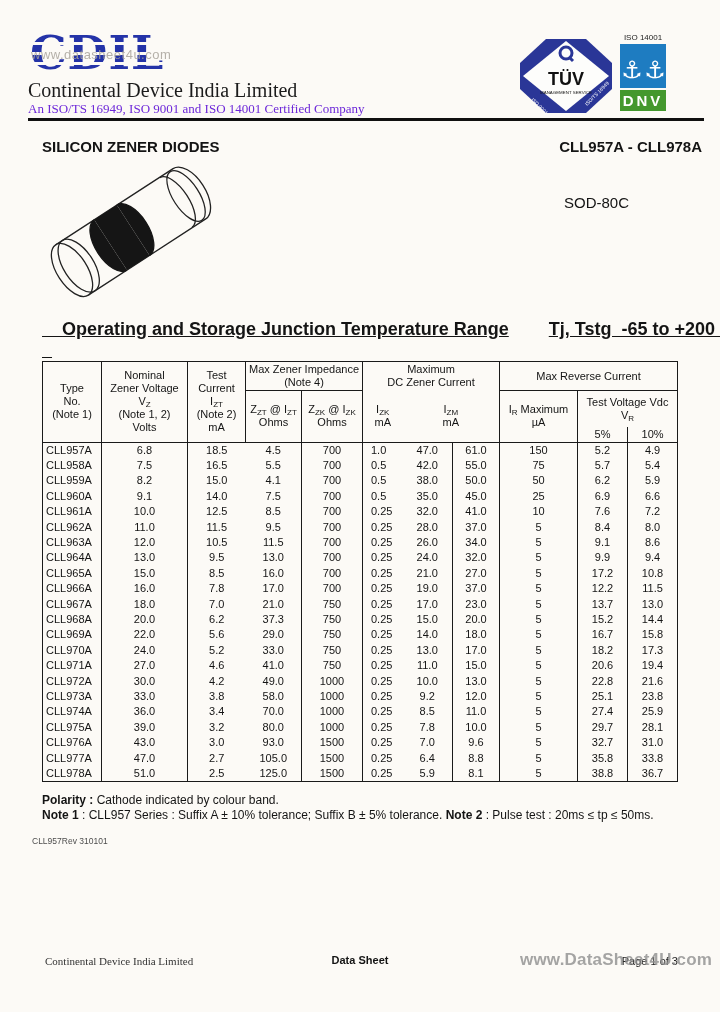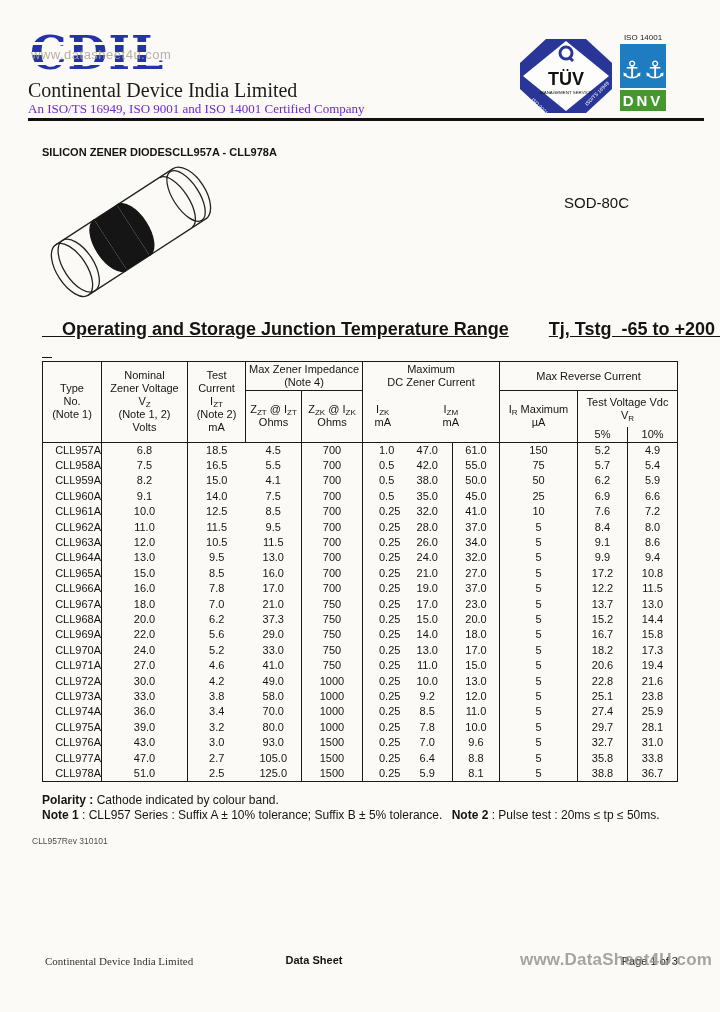--- a/index.html
+++ b/index.html
@@ -27,22 +27,22 @@
   .header-rule { position:absolute; left:28px; top:118px; width:676px; height:3px; background:#101010; }
   .wm-top {
     position:absolute; left:31px; top:47px; font-size:13px; color:#a9a49c;
     letter-spacing:0.5px; opacity:0.85;
   }
   .badge-tuv { position:absolute; left:518px; top:36px; }
   .badge-dnv { position:absolute; left:612px; top:28px; }
   
   .title-row {
     position:absolute; left:42px; top:138px; width:660px;
-    display:flex; 
-    font-size:11px; font-weight:bold;margin-top:8px;
+    display:flex; justify-content:space-between;
+    font-size:15px; font-weight:bold;
   }
   .sod { position:absolute; left:564px; top:194px; font-size:15px;text-align:right; }
   .diode-fig { position:absolute; left:42px; top:150px; }
   
   .op-line { position:absolute; left:42px; top:298px; font-size:18px; font-weight:bold; white-space:pre;text-decoration:underline; }
   .op-line .gap { display:inline-block; width:40px; }
   .tbl-title { position:absolute; left:0; top:340px; width:720px; text-align:center; font-size:13.5px; font-weight:bold; }
   
   .ztable-wrap { position:absolute; left:42px; top:361px; }
   table.ztable { border-collapse:collapse; table-layout:fixed; width:636px; border:1.5px solid #1a1a1a; }
@@ -53,39 +53,39 @@
   }
   th.va-top { vertical-align:top; padding-top:3px; }
   .bl { border-left:1px solid #1a1a1a; }
   .bb { border-bottom:1px solid #1a1a1a; }
   th.small { font-size:10.5px; }
   sub { font-size:8px; vertical-align:-2px; line-height:0; }
   table.ztable tbody td {
     font-size:11px; height:15.4px; line-height:15.4px; padding:0; text-align:center;
     white-space:nowrap;
   }
-  table.ztable tbody td:first-child { text-align:right; padding-left:3px; }
-  table.ztable tbody td:nth-child(6) { text-align:left; padding-left:16px; }
+  table.ztable tbody td:first-child { text-align:left; padding-left:3px; }
+  table.ztable tbody td:nth-child(6) { text-align:left; padding-left:8px; }
   table.ztable tbody td:nth-child(2),
   table.ztable tbody td:nth-child(3),
   table.ztable tbody td:nth-child(5),
   table.ztable tbody td:nth-child(6),
   table.ztable tbody td:nth-child(8),
   table.ztable tbody td:nth-child(9),
   table.ztable tbody td:nth-child(10),
   table.ztable tbody td:nth-child(11) { border-left:1px solid #1a1a1a; }
   table.ztable tbody tr:first-child td { border-top:1.4px solid #1a1a1a; }
   
   .polarity-line { position:absolute; left:42px; top:793px; font-size:12px; }
   .note-line { position:absolute; left:42px; top:808px; font-size:12px; }
   .b { font-weight:bold; }
   .rev { position:absolute; left:32px; top:836px; font-size:8.5px; color:#4d4d4d; }
   .footer { position:absolute; left:0; top:952px; width:720px; height:24px; font-size:11px; }
   .footer-left { position:absolute; left:45px; top:3px; font-family:"Liberation Serif", serif; color:#333; }
-  .footer-center { position:absolute; left:0; width:628px; text-align:center; top:2px; font-weight:bold; }
+  .footer-center { position:absolute; left:0; width:720px; text-align:center; top:2px; font-weight:bold; }
   .footer-right { position:absolute; right:42px; top:3px; color:#222;padding-left:17px; }
   .wm-bottom {
     position:absolute; left:520px; top:-2px; font-size:17px; font-weight:bold;
     color:#8f8f8f; opacity:0.8; letter-spacing:0.2px;
   }
 </style>
 </head>
 <body>
 
 <div class="page">
@@ -476,21 +476,21 @@
           </tr>
         </tbody>
     </table>
   </div>
 
   <div class="polarity-line">
     <span class="b">Polarity :</span><span> Cathode indicated by colour band.</span>
   </div>
   <div class="note-line">
     <span class="b">Note 1</span><span>  : CLL957 Series : Suffix A ± 10% tolerance; Suffix B ± 5% tolerance.</span>
-    <span class="b" style="margin-left:6px">Note 2</span><span> : Pulse test : 20ms ≤ tp ≤ 50ms.</span>
+    <span class="b" style="margin-left:0">Note 2</span><span> : Pulse test : 20ms ≤ tp ≤ 50ms.</span>
   </div>
   <div class="rev">CLL957Rev 310101</div>
 
   <div class="footer">
     <span class="footer-left">Continental Device India Limited</span>
     <span class="footer-center">Data Sheet</span>
     <span class="footer-right">Page 1 of 3</span>
     <span class="wm-bottom">www.DataSheet4U.com</span>
   </div>
 

